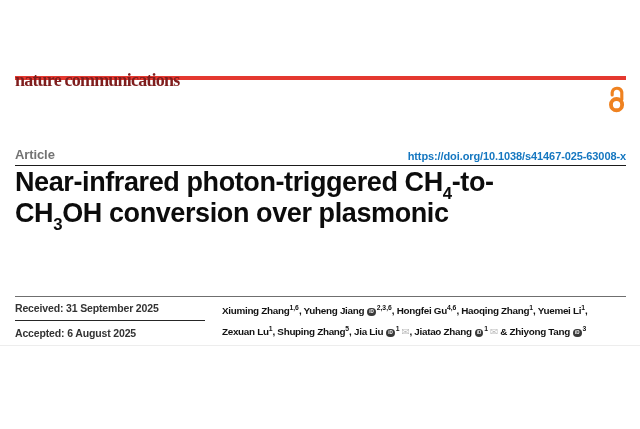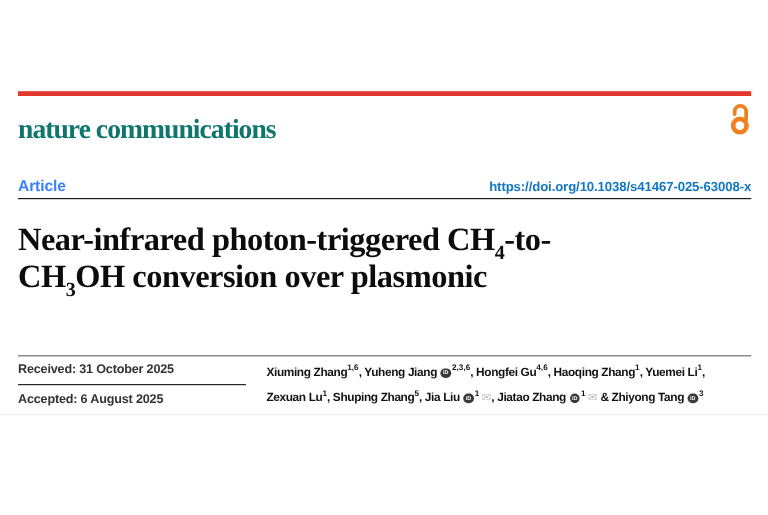--- a/index.html
+++ b/index.html
@@ -14,26 +14,26 @@
 
   
   .red-bar {
     position: absolute;
     left: 15px; top: 76px;
     width: 611px; height: 4px;
     background: #e4382f;
   }
   .journal-logo {
     position: absolute;
-    left: 15px; top: 95px;
+    left: 15px; top: 70px;
     font-family: "Liberation Serif", serif;
     font-weight: 700;
-    font-size: 23px;
+    font-size: 18px;
     letter-spacing: -0.8px;
-    color: #0f766e;
+    color: #7f1d1d;
     white-space: nowrap;
   }
   .oa-icon {
     position: absolute;
     right: 14px; top: 84px;
   }
 
   
   .article-row {
     position: absolute;
@@ -42,38 +42,38 @@
     border-bottom: 1.6px solid #1b1b1b;
     display: flex;
     justify-content: space-between;
     align-items: flex-end;
     padding-bottom: 3px;
     box-sizing: content-box;
   }
   .article-type {
     font-size: 13px;
     font-weight: 700;
-    color: #3b82f6;
+    color: #737373;
     letter-spacing: -0.1px;
   }
   .doi-link {
     font-size: 11px;
     font-weight: 700;
     color: #1577c0;
     text-decoration: none;
     letter-spacing: -0.1px;
   }
 
   
   .article-title {
     position: absolute;
-    left: 15px; top: 184px;
+    left: 15px; top: 167px;
     width: 590px;
     margin: 0;
-    font-family: Liberation Serif, serif;
+    font-family: Liberation Sans, sans-serif;
     font-weight: 700;
     font-size: 27px;
     line-height: 30.5px;
     letter-spacing: -0.4px;
     color: #0c0c0c;
   }
   .article-title sub {
     font-size: 62%;
     line-height: 0;
     position: relative;
@@ -165,21 +165,21 @@
   <div class="article-row">
     <span class="article-type">Article</span>
     <a class="doi-link" href="#">https://doi.org/10.1038/s41467-025-63008-x</a>
   </div>
 
   <h1 class="article-title" id="title"><span>Near-infrared photon-triggered CH</span><sub>4</sub><span>-to-</span><br><span>CH</span><sub>3</sub><span>OH conversion over plasmonic</span><br></h1>
 
   <div class="meta-top-rule"></div>
 
   <div class="dates-panel">
-    <div class="date-row">Received: 31 October 2025</div>
+    <div class="date-row">Received: 31 September 2025</div>
     <div class="date-row">Accepted: 6 August 2025</div>
   </div>
 
   <div class="author-list" id="authors"><span class="author-line"><span><span>Xiuming Zhang</span><sup>1,6</sup></span><span>, </span><span><span>Yuheng Jiang</span><span class="orcid-badge">iD</span><sup>2,3,6</sup></span><span>, </span><span><span>Hongfei Gu</span><sup>4,6</sup></span><span>, </span><span><span>Haoqing Zhang</span><sup>1</sup></span><span>, </span><span><span>Yuemei Li</span><sup>1</sup></span><span>, </span></span><br><span class="author-line"><span><span>Zexuan Lu</span><sup>1</sup></span><span>, </span><span><span>Shuping Zhang</span><sup>5</sup></span><span>, </span><span><span>Jia Liu</span><span class="orcid-badge">iD</span><sup>1</sup><span class="envelope">✉</span></span><span>, </span><span><span>Jiatao Zhang</span><span class="orcid-badge">iD</span><sup>1</sup><span class="envelope">✉</span></span><span> &amp; </span><span><span>Zhiyong Tang</span><span class="orcid-badge">iD</span><sup>3</sup></span></span></div>
 
   <div class="faint-rule"></div>
 
 </div>
 
 </body></html>

